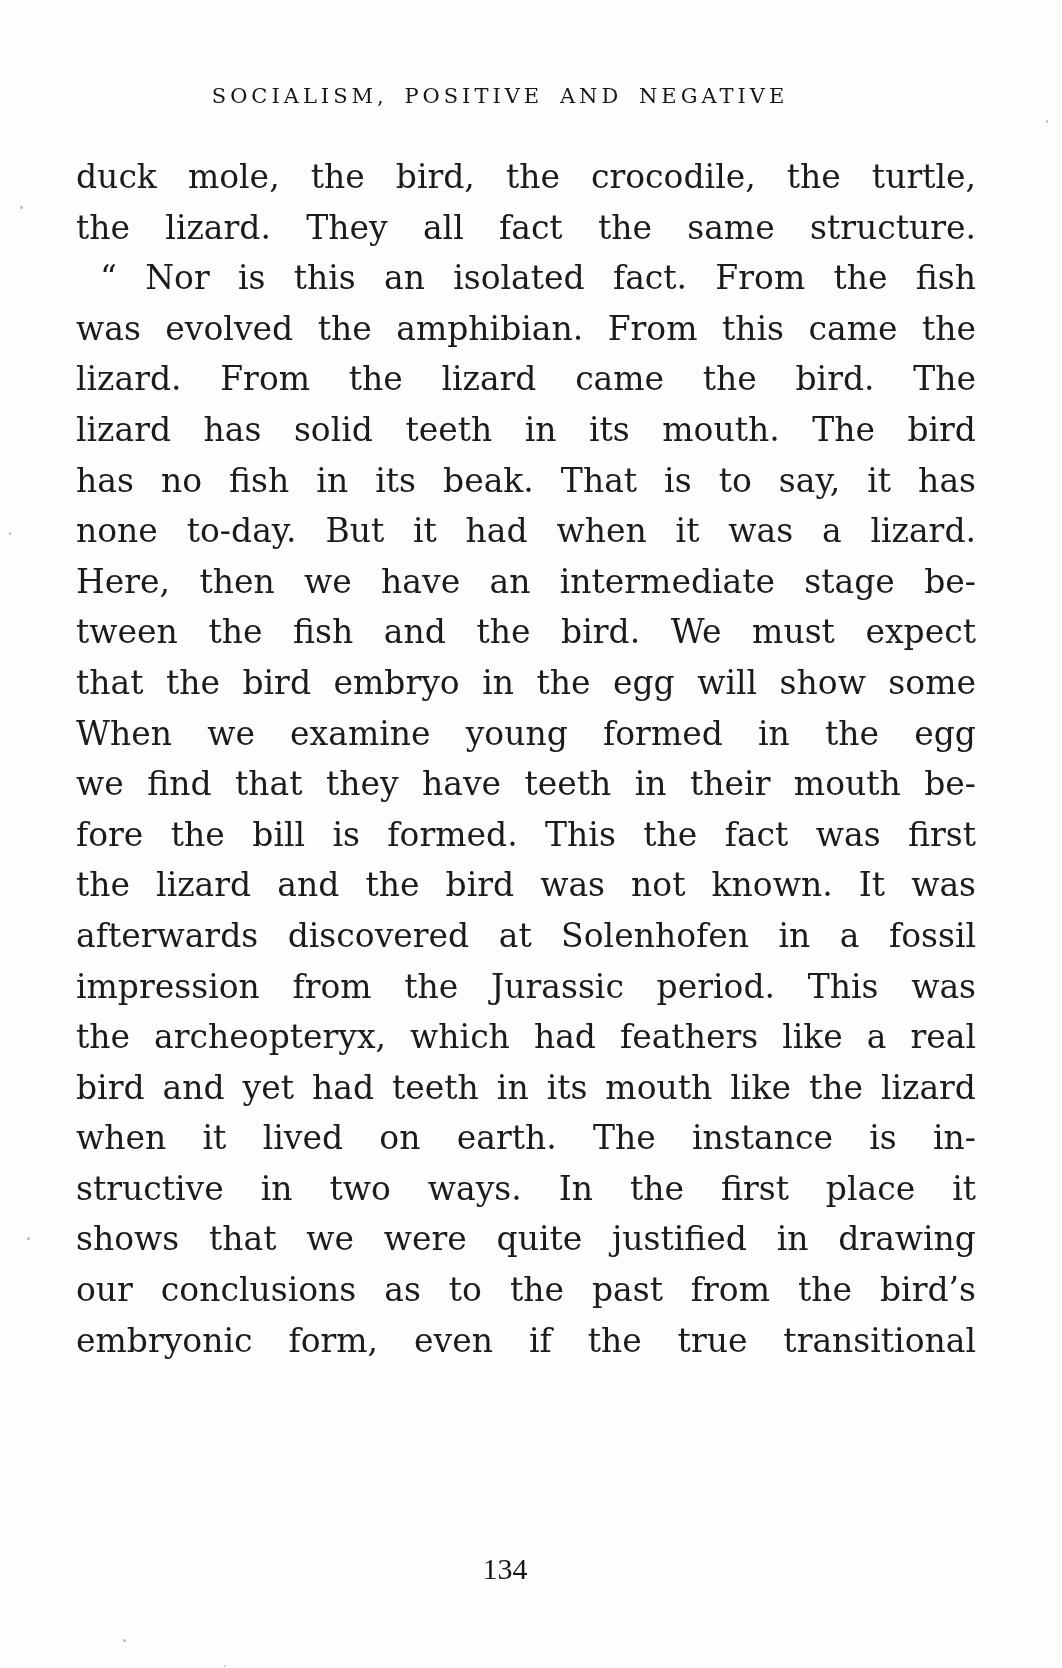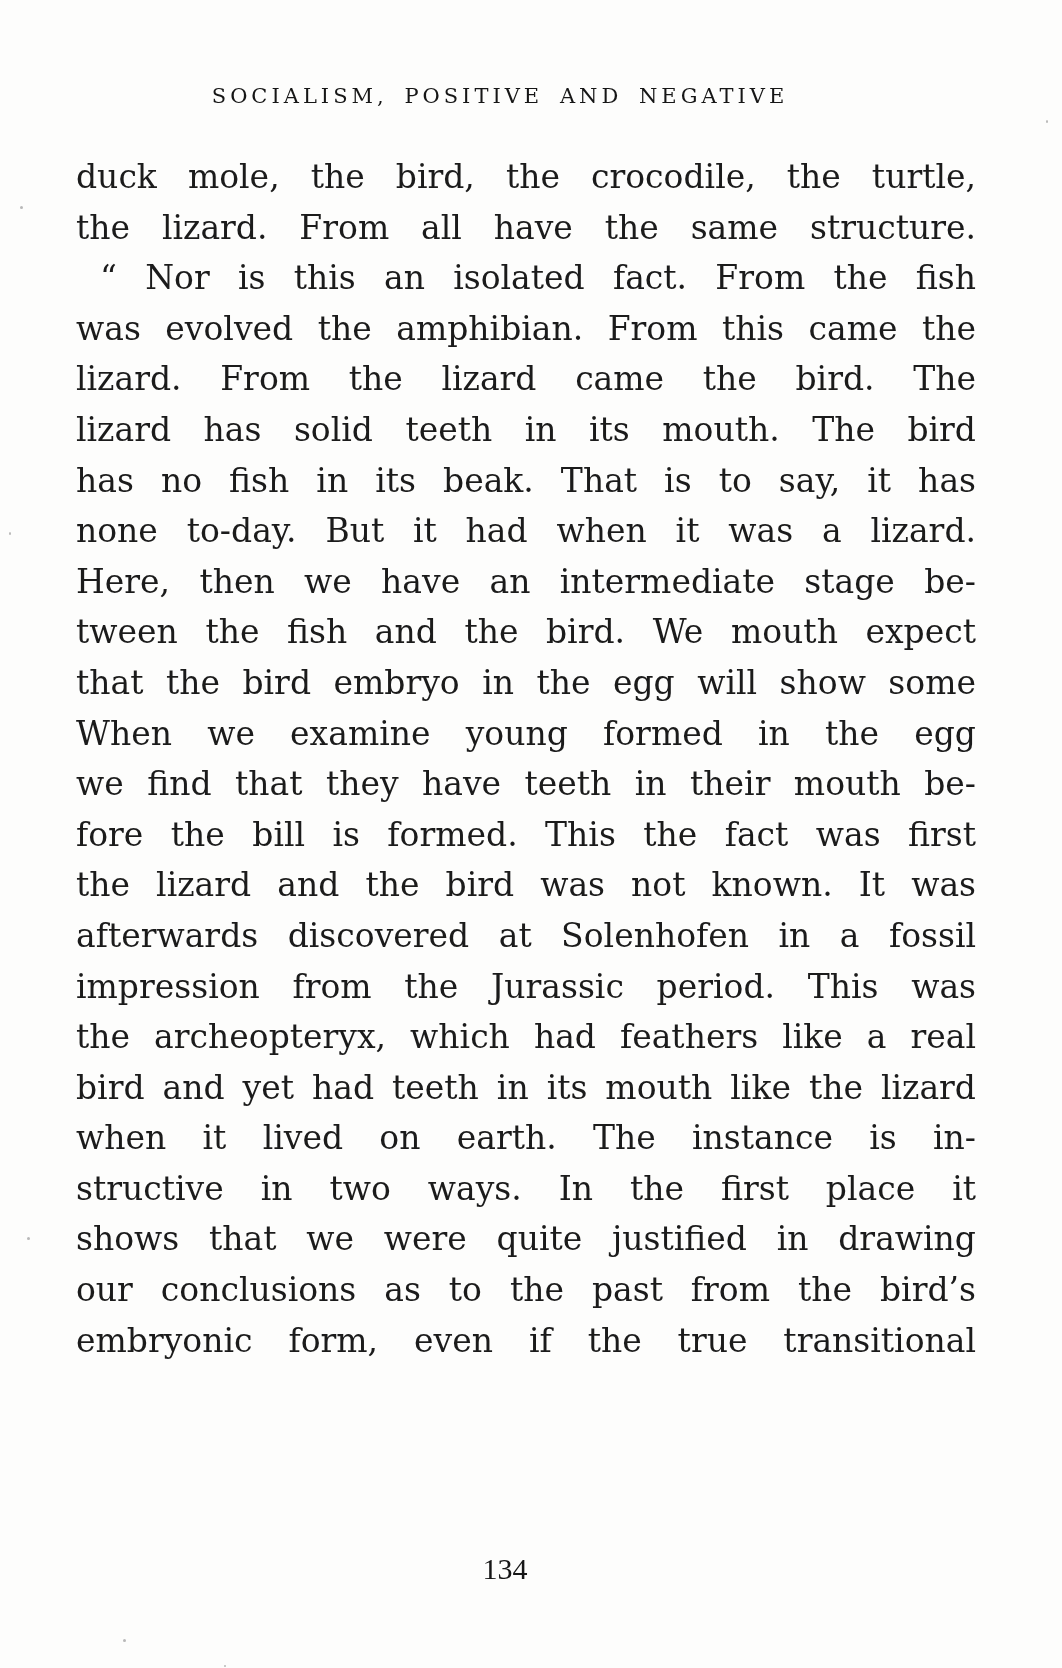--- a/index.html
+++ b/index.html
@@ -70,29 +70,29 @@
   .s6 { left: 224px; top: 1665px; width: 2px; height: 2px; }
 </style>
 </head>
 <body>
 
 <div class="page">
   <div class="running-header">SOCIALISM, POSITIVE AND NEGATIVE</div>
 
   <div class="text-block">
       <div class="line">duck mole, the bird, the crocodile, the turtle,</div>
-      <div class="line">the lizard.  From all have the same structure.</div>
+      <div class="line">the lizard.  They all fact the same structure.</div>
       <div class="line indent">“ Nor is this an isolated fact.  From the fish</div>
       <div class="line">was evolved the amphibian.  From this came the</div>
       <div class="line">lizard.  From the lizard came the bird.  The</div>
       <div class="line">lizard has solid teeth in its mouth.  The bird</div>
       <div class="line">has no fish in its beak.  That is to say, it has</div>
       <div class="line">none to-day.  But it had when it was a lizard.</div>
       <div class="line">Here, then we have an intermediate stage be-</div>
-      <div class="line">tween the fish and the bird.  We mouth expect</div>
+      <div class="line">tween the fish and the bird.  We must expect</div>
       <div class="line">that the bird embryo in the egg will show some</div>
       <div class="line">When we examine young formed in the egg</div>
       <div class="line">we find that they have teeth in their mouth be-</div>
       <div class="line">fore the bill is formed.  This the fact was first</div>
       <div class="line">the lizard and the bird was not known.  It was</div>
       <div class="line">afterwards discovered at Solenhofen in a fossil</div>
       <div class="line">impression from the Jurassic period.  This was</div>
       <div class="line">the archeopteryx, which had feathers like a real</div>
       <div class="line">bird and yet had teeth in its mouth like the lizard</div>
       <div class="line">when it lived on earth.  The instance is in-</div>

